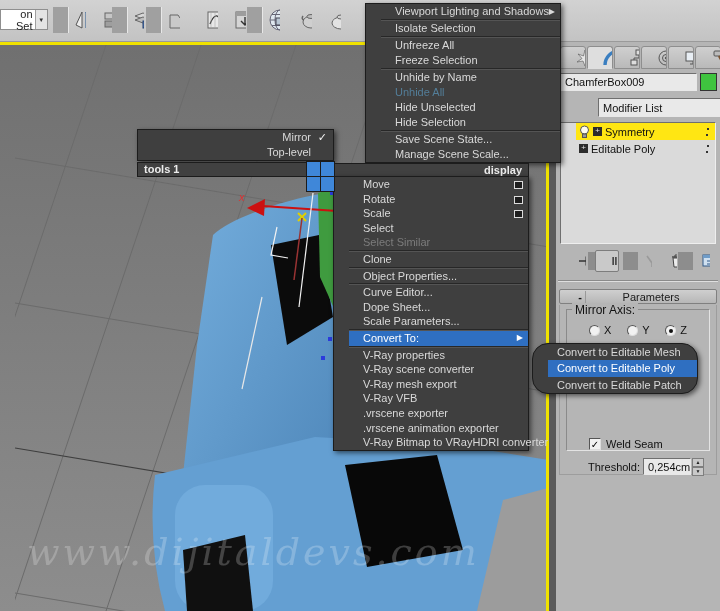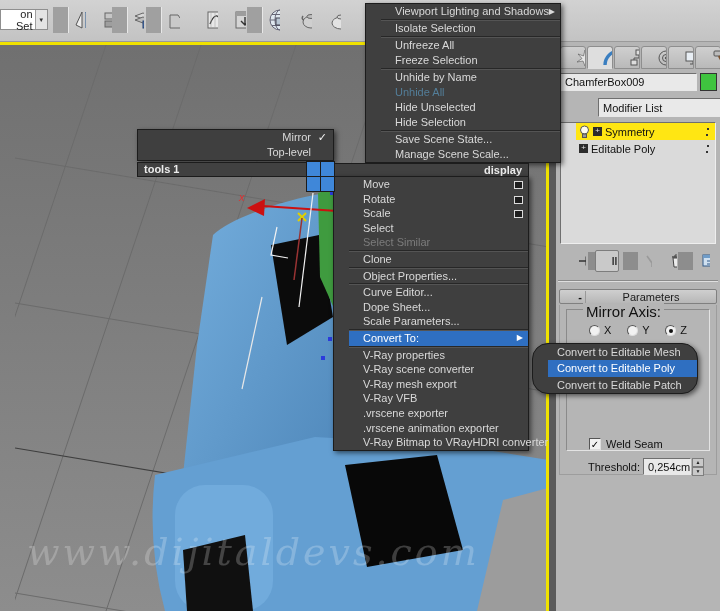--- a/index.html
+++ b/index.html
@@ -61,21 +61,21 @@
   .stackdots::before, .stackdots::after { content:""; position:absolute; width:2px; height:2px; background:#333; }
   .stackdots::before { right:0; top:0; } .stackdots::after { left:0; bottom:0; }
   .stkbtn { top:208px; width:24px; height:22px; display:flex; align-items:center; justify-content:center; border-radius:2px; }
   .stkbtn.pressed { background:#c9c9c9; border:1px solid #7d7d7d; }
   #panel-divider { left:2px; top:238px; width:160px; height:2px; border-top:1px solid #8b8b8b; border-bottom:1px solid #dfdfdf; }
   .rollout-hdr { left:3px; top:247px; width:158px; height:15px; background:linear-gradient(#cfcfcf,#b7b7b7); border:1px solid #808080; border-radius:2px; font-size:11px; display:flex; align-items:center; }
   .rollout-hdr .minus { width:11px; text-align:center; font-weight:bold; border-right:1px solid #999; }
   .rollout-hdr .rtitle { flex:1; text-align:center; color:#1a1a1a; }
   #rollout-body { left:3px; top:263px; width:158px; height:170px; border:1px solid #9d9d9d; border-top:none; background:var(--panel-bg,#b5b5b5); }
   #mirror-group { position:absolute; left:6px; top:4px; width:144px; height:142px; border:1px solid; border-color:#8a8a8a #e3e3e3 #e3e3e3 #8a8a8a; }
-  #mirror-group .legend { position:absolute; left:16px; top:-7px; background:var(--panel-bg,#b5b5b5); padding:0 3px; font-size:15px; }
+  #mirror-group .legend { position:absolute; left:5px; top:-7px; background:var(--panel-bg,#b5b5b5); padding:0 3px; font-size:12px; }
   .radio-row { position:absolute; left:0; top:14px; width:100%; display:flex; justify-content:space-around; padding:0 14px; }
   .radio { display:flex; align-items:center; gap:4px; }
   .radio .rdot { width:11px; height:11px; border-radius:50%; background:#f2f2f2; border:1px solid; border-color:#555 #ddd #ddd #555; position:relative; }
   .radio.sel .rdot::after { content:""; position:absolute; left:3px; top:3px; width:4px; height:4px; border-radius:50%; background:#111; }
   #weld-row { position:absolute; left:22px; top:128px; display:flex; align-items:center; gap:5px; }
   .checkbox { width:12px; height:12px; background:#f2f2f2; border:1px solid; border-color:#555 #ddd #ddd #555; font-size:10px; line-height:11px; text-align:center; color:#000; }
   #threshold-row { position:absolute; left:0px; top:148px; width:158px; display:flex; align-items:center; }
   #threshold-label { width:76px; text-align:right; padding-right:3px; }
   #threshold-field { width:48px; height:17px; }
   .spinner { width:12px; height:17px; display:flex; flex-direction:column; margin-left:1px; }

